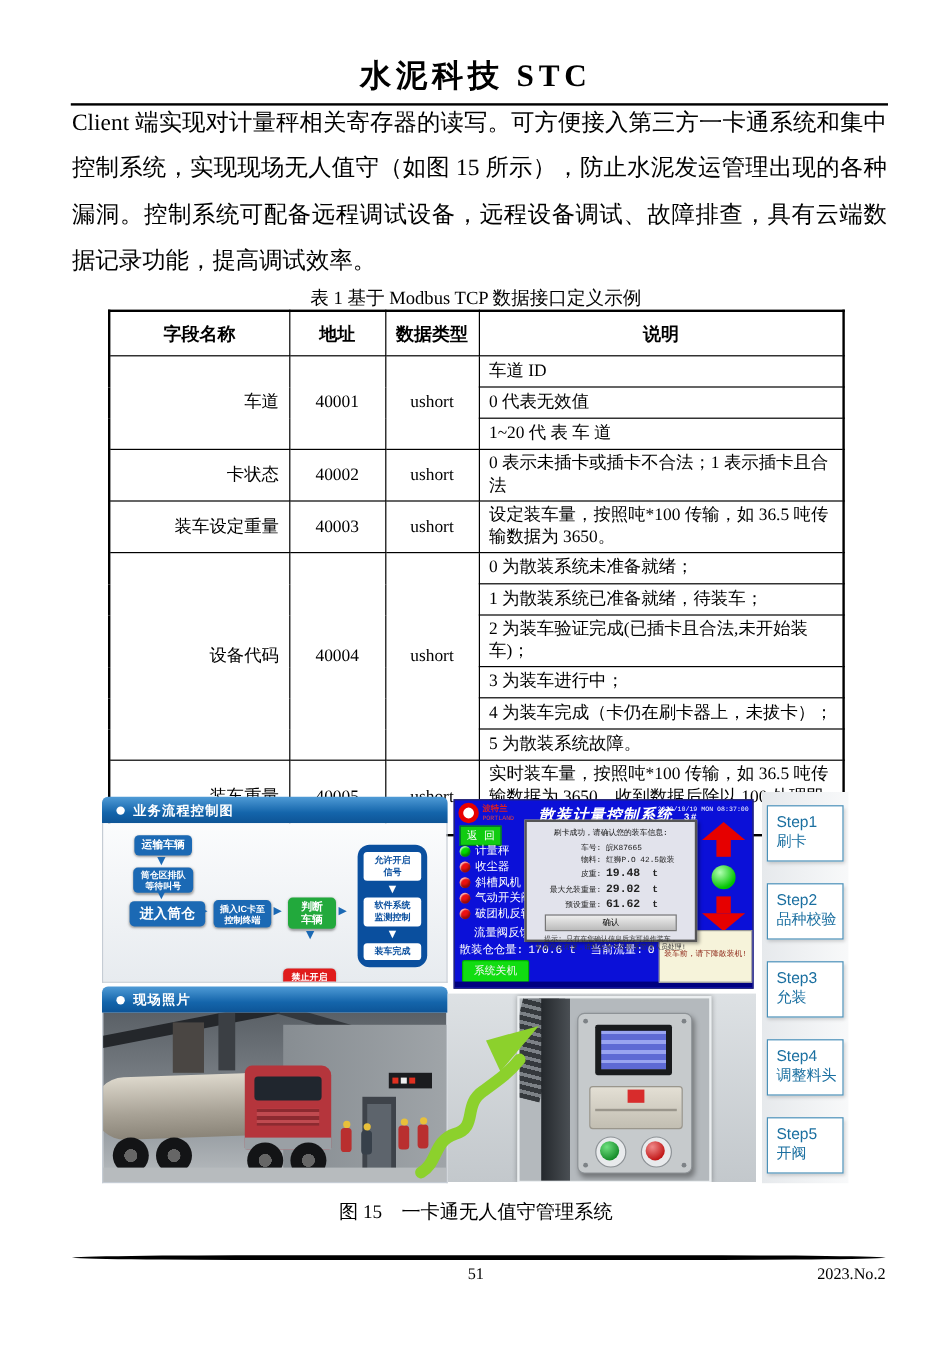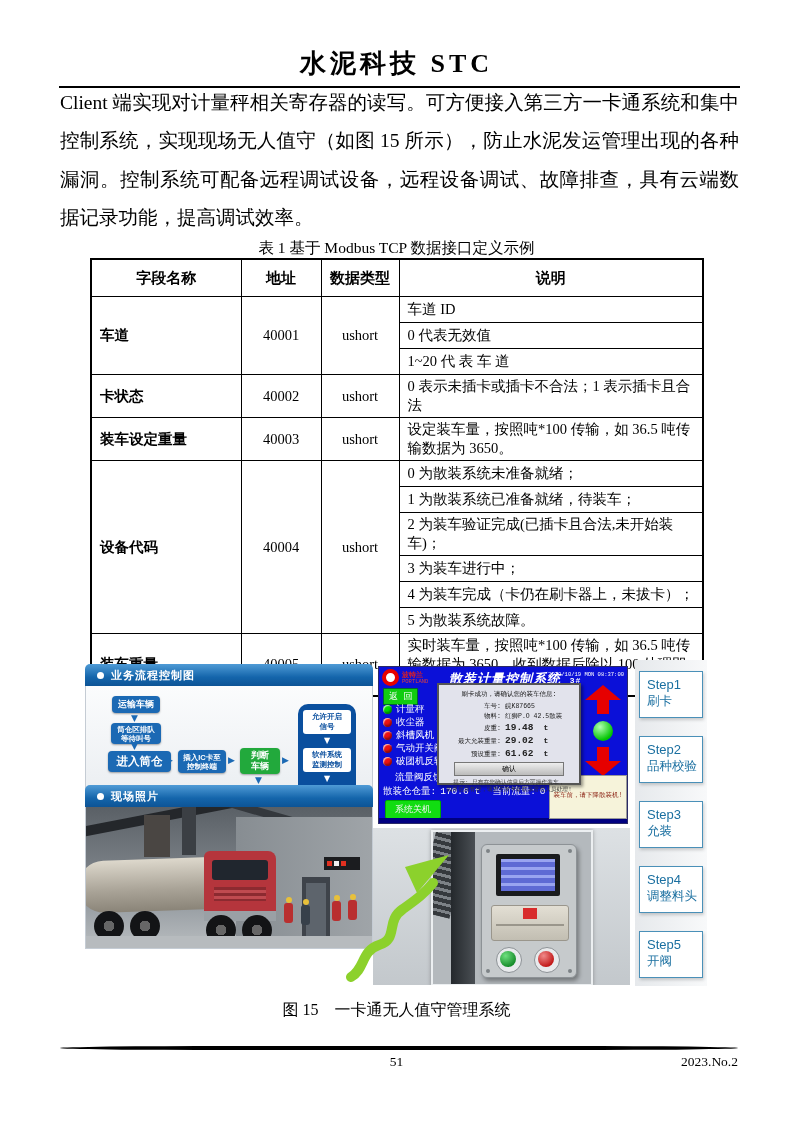--- a/index.html
+++ b/index.html
@@ -14,21 +14,21 @@
   
   .body-par{position:absolute;top:84px;left:60px;width:679px;font-size:19.5px;
             line-height:38.3px;text-align:justify;margin:0;}
 
   
   .tbl-title{position:absolute;top:238px;left:0;width:100%;text-align:center;font-size:15.5px;}
   table.mod{position:absolute;top:258px;left:90px;width:612px;border-collapse:collapse;
             table-layout:fixed;border:2px solid #000;font-size:14.5px;}
   table.mod th{border:1.5px solid #000;font-weight:bold;font-size:15px;height:36px;padding:0;}
   table.mod td{border:1.5px solid #000;padding:2px 8px;line-height:19px;}
-  td.c-field{font-weight:bold;text-align:left;}
+  td.c-field{font-weight:normal;text-align:right;}
   td.c-addr,td.c-type{text-align:center;}
   td.c-desc{text-align:left;height:21px;}
 
   
   .panel-hd{height:22px;border-radius:5px 5px 0 0;display:flex;align-items:center;gap:7px;
             padding-left:12px;background:linear-gradient(180deg,#4f9bd6 0%,#1465ab 60%,#0d5496 100%);
             font-family:"Liberation Sans","DejaVu Sans",sans-serif;}
   .panel-hd .dot{width:7px;height:7px;border-radius:50%;background:#fff;}
   .panel-hd .ptxt{color:#fff;font-size:11px;font-weight:bold;letter-spacing:1px;}
   .panel-bd{border:1px solid #c5ccd4;border-top:none;background:linear-gradient(180deg,#fbfcfd,#e7ebef);}
@@ -44,21 +44,21 @@
           font-family:"DejaVu Sans",sans-serif;}
   .fgroup{position:absolute;left:212px;top:18px;width:58px;height:102px;background:#0a4f9e;
           border-radius:10px;display:flex;flex-direction:column;align-items:center;
           justify-content:space-between;padding:6px 0;box-sizing:border-box;}
   .gnode{width:46px;background:#fff;color:#0a4f9e;border-radius:3px;font-size:7.5px;font-weight:bold;
          text-align:center;white-space:pre-line;padding:2px 1px;
          font-family:"Liberation Sans","DejaVu Sans",sans-serif;}
   .garrow{color:#fff;font-size:8px;line-height:8px;font-family:"DejaVu Sans",sans-serif;}
 
   
-  .photo-panel{position:absolute;left:85px;top:785px;width:288px;}
+  .photo-panel{position:absolute;left:85px;top:822px;width:288px;}
   .scene{position:relative;height:141px;overflow:hidden;
          background:linear-gradient(180deg,#5a6066 0%,#7b8187 45%,#9aa0a5 72%,#b9bdc0 100%);}
   .beam1{position:absolute;left:-12px;top:6px;width:160px;height:10px;background:#24272b;transform:rotate(-11deg);}
   .beam2{position:absolute;left:55px;top:-6px;width:190px;height:8px;background:#34383d;transform:rotate(16deg);}
   .post{position:absolute;left:96px;top:0;width:14px;height:48px;background:#3b3f44;}
   .chimney{position:absolute;left:58px;top:8px;width:26px;height:42px;background:#4a4643;}
   .wall{position:absolute;left:150px;top:10px;width:140px;height:131px;
         background:linear-gradient(90deg,#878d92,#a0a5a9);}
   .doorway{position:absolute;left:216px;top:70px;width:28px;height:60px;background:#3e434a;}
   .door{position:absolute;left:220px;top:76px;width:20px;height:54px;background:#5d646c;}

